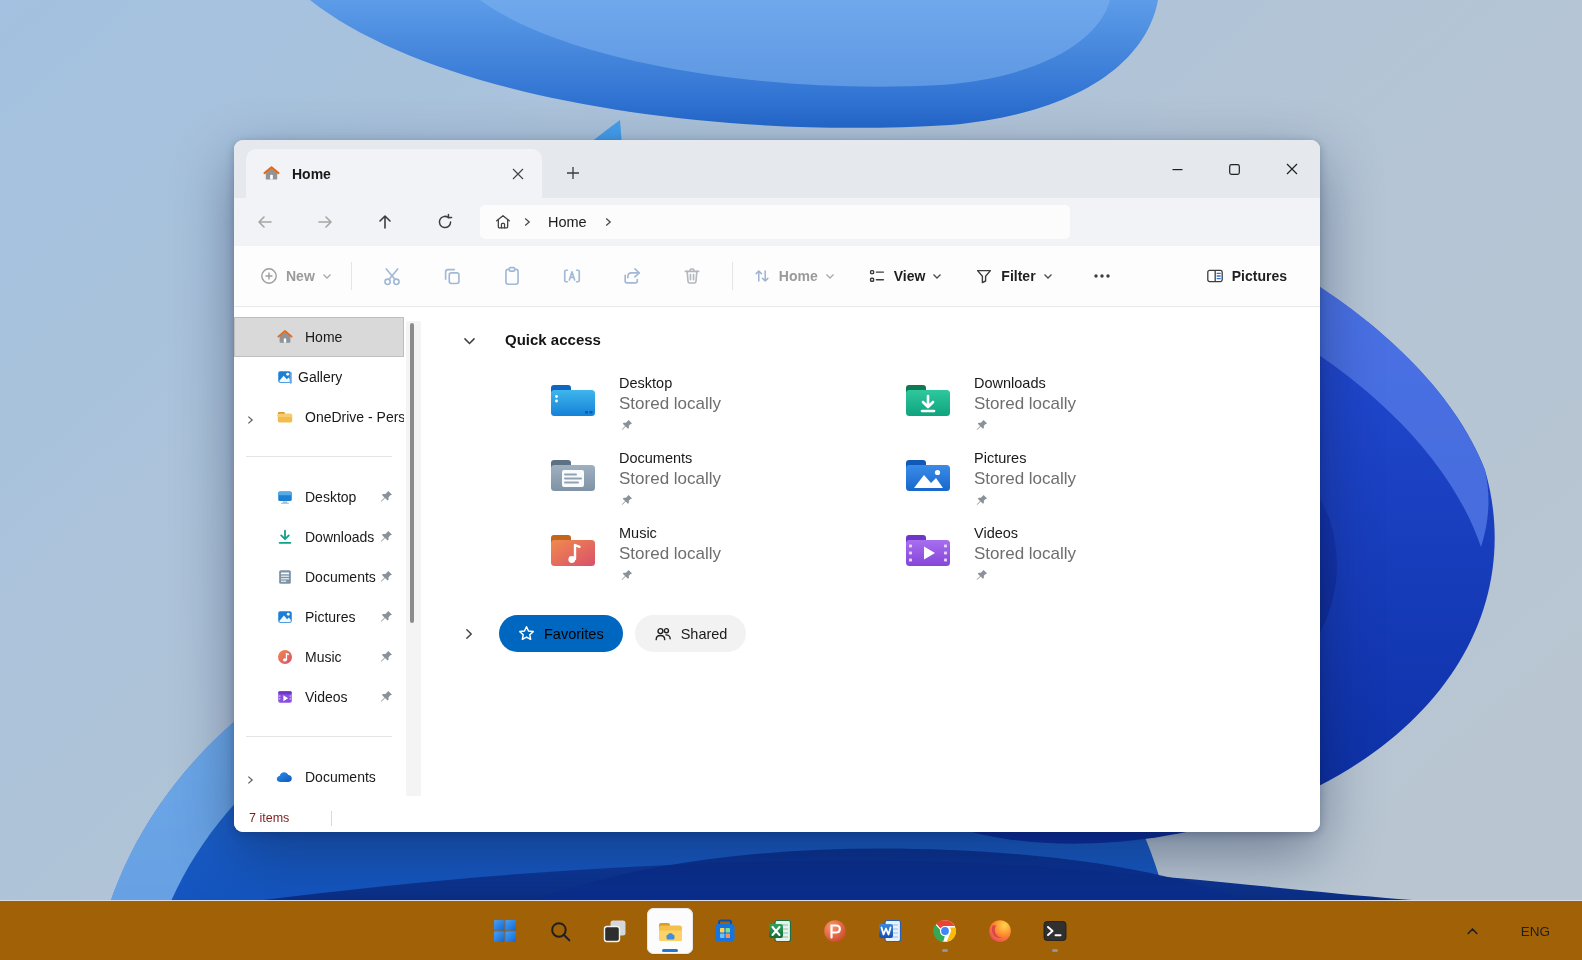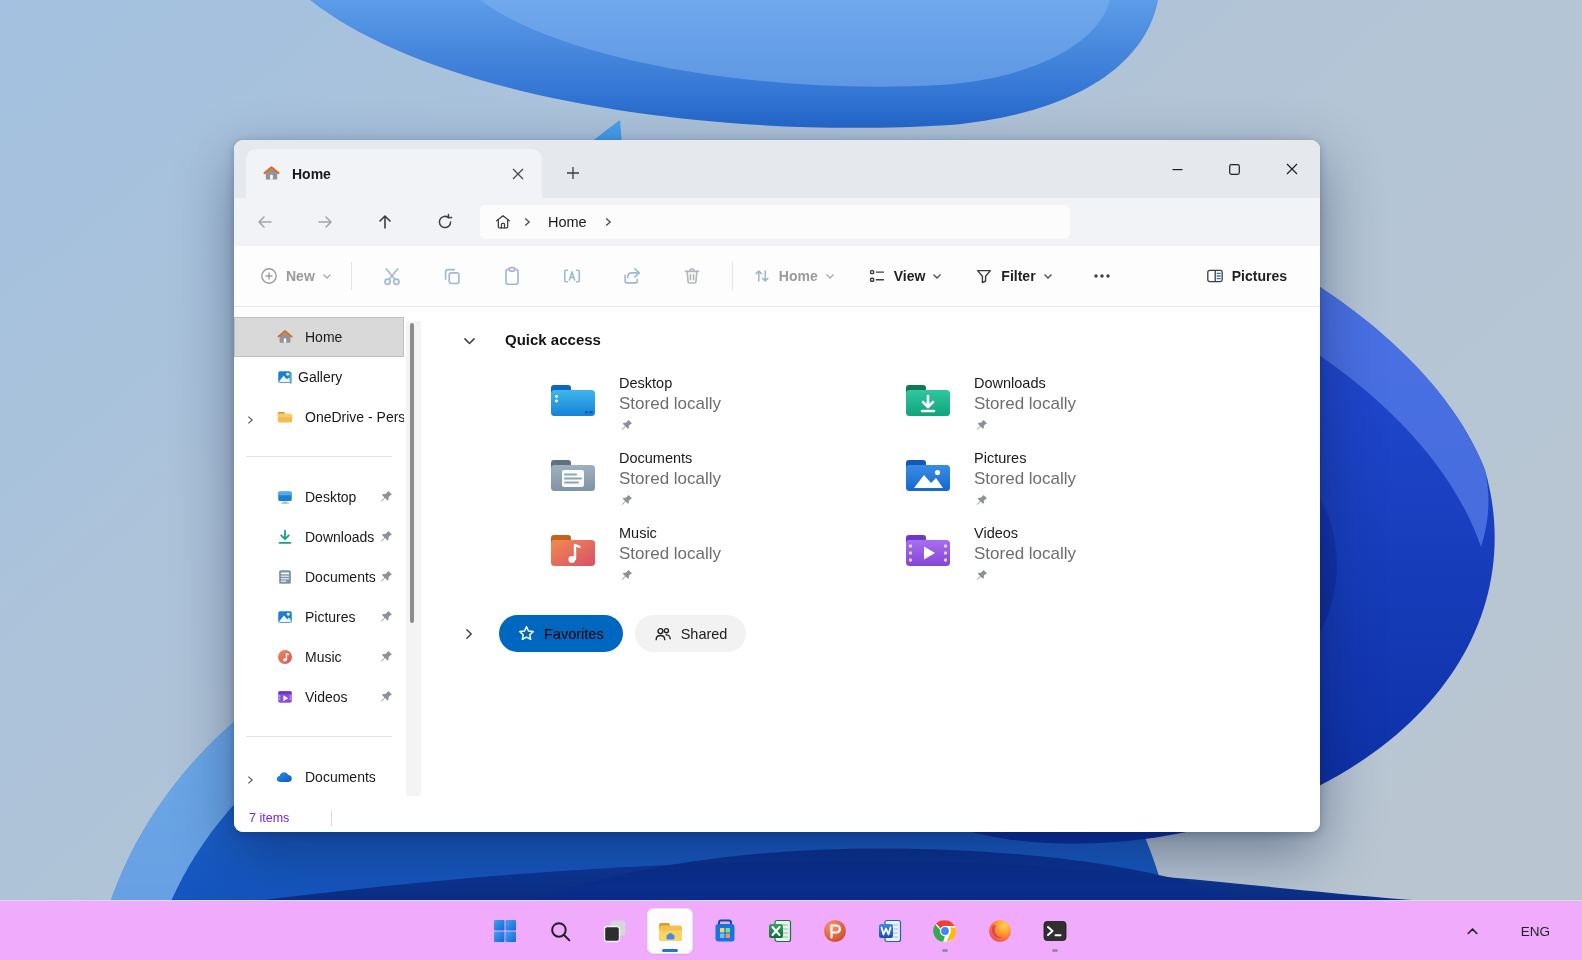--- a/index.html
+++ b/index.html
@@ -68,25 +68,25 @@
   .tile-status { font-size:17px; color:#6e6e6e; margin-top:3px; }
   .tile-pin { margin-top:4px; margin-left:1px; }
   .fav-row { position:absolute; left:0; top:308px; display:flex; align-items:center; }
   .fav-chevbtn { margin-left:30px; width:24px; height:24px; display:flex; align-items:center; justify-content:center; }
   .pill { height:37px; border-radius:19px; display:flex; align-items:center; gap:9px; padding:0 19px; font-size:14.5px; }
   .pill.primary { margin-left:18px; background:#0067c0; color:#000000; }
   .pill.plain { margin-left:12px; background:#f2f2f2; color:#1b1b1b; }
 
   .statusbar { position:absolute; left:0; right:0; bottom:0; height:28px; background:#fff; border-radius:0 0 9px 9px;
     display:flex; align-items:center; padding-left:15px; }
-  .status-count { font-size:12.5px; color:#6d28d9; }
+  .status-count { font-size:12.5px; color:#7f1d1d; }
   .status-sep { width:1px; height:15px; background:#d9d9d9; margin-left:42px; }
 
   
-  .taskbar { position:absolute; left:0; top:900px; width:1582px; height:60px; background:#f0abfc; border-top:1px solid #dadde1; }
+  .taskbar { position:absolute; left:0; top:900px; width:1582px; height:60px; background:#a16207; border-top:1px solid #dadde1; }
   .tb-center { position:absolute; left:482px; top:7px; display:flex; gap:9px; }
   .tb-btn { position:relative; width:46px; height:46px; border-radius:7px; display:flex; align-items:center; justify-content:center; }
   .tb-btn.active { background:#fcfcfd; box-shadow:inset 0 0 0 1px #e4e6ea, 0 1px 2px rgba(0,0,0,.06); }
   .tb-ind { position:absolute; bottom:2px; left:50%; transform:translateX(-50%); height:3px; border-radius:2px; }
   .tb-ind.active { width:16px; background:#2176d6; }
   .tb-ind.running { width:6px; background:#8f9398; }
   .tb-right { position:absolute; right:0; top:0; height:60px; display:flex; align-items:center; }
   .tray-chev { width:32px; height:36px; display:flex; align-items:center; justify-content:center; border-radius:5px; }
   .lang { margin:0 24px 0 24px; font-size:13.5px; color:#1f1f1f; padding:6px 8px; border-radius:5px; }
 </style>

